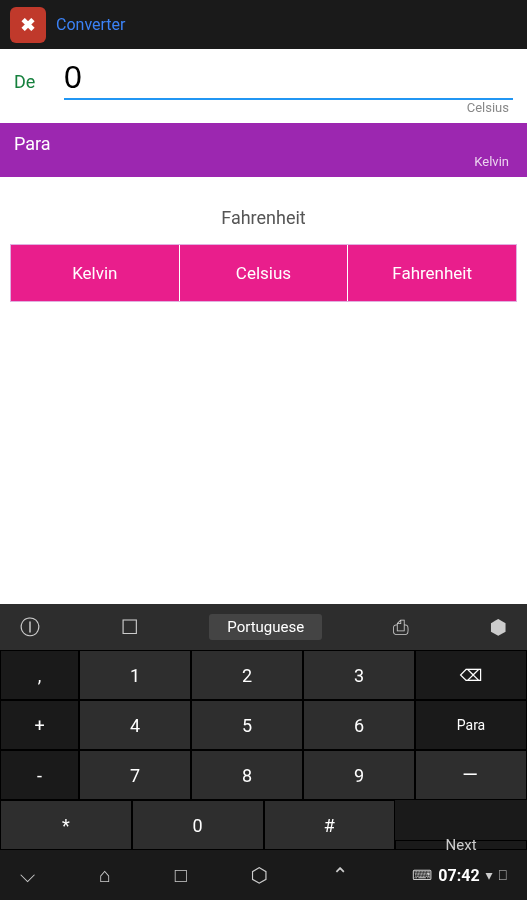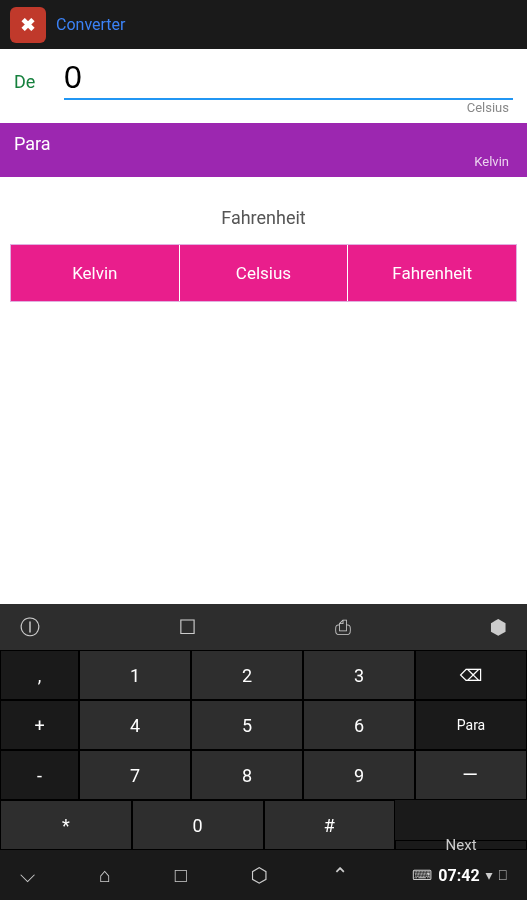--- a/index.html
+++ b/index.html
@@ -278,20 +278,21 @@
     <div class="unit-btn">Celsius</div>
     <div class="unit-btn">Fahrenheit</div>
   </div>
 </div>
 
 <div id="keyboard-area">
 
   <div id="keyboard-topbar">
     <span class="kb-icon">Ⓘ</span>
     <span class="kb-icon">☐</span>
+    <span id="kb-lang">Portuguese</span>
     <span class="kb-icon">⎙</span>
     <span class="kb-icon">⬢</span>
   </div>
 
   <div id="keyboard-rows">
 
     <div class="kb-row">
       <div class="kb-key side-key">,</div>
       <div class="kb-key">1</div>
       <div class="kb-key">2</div>

